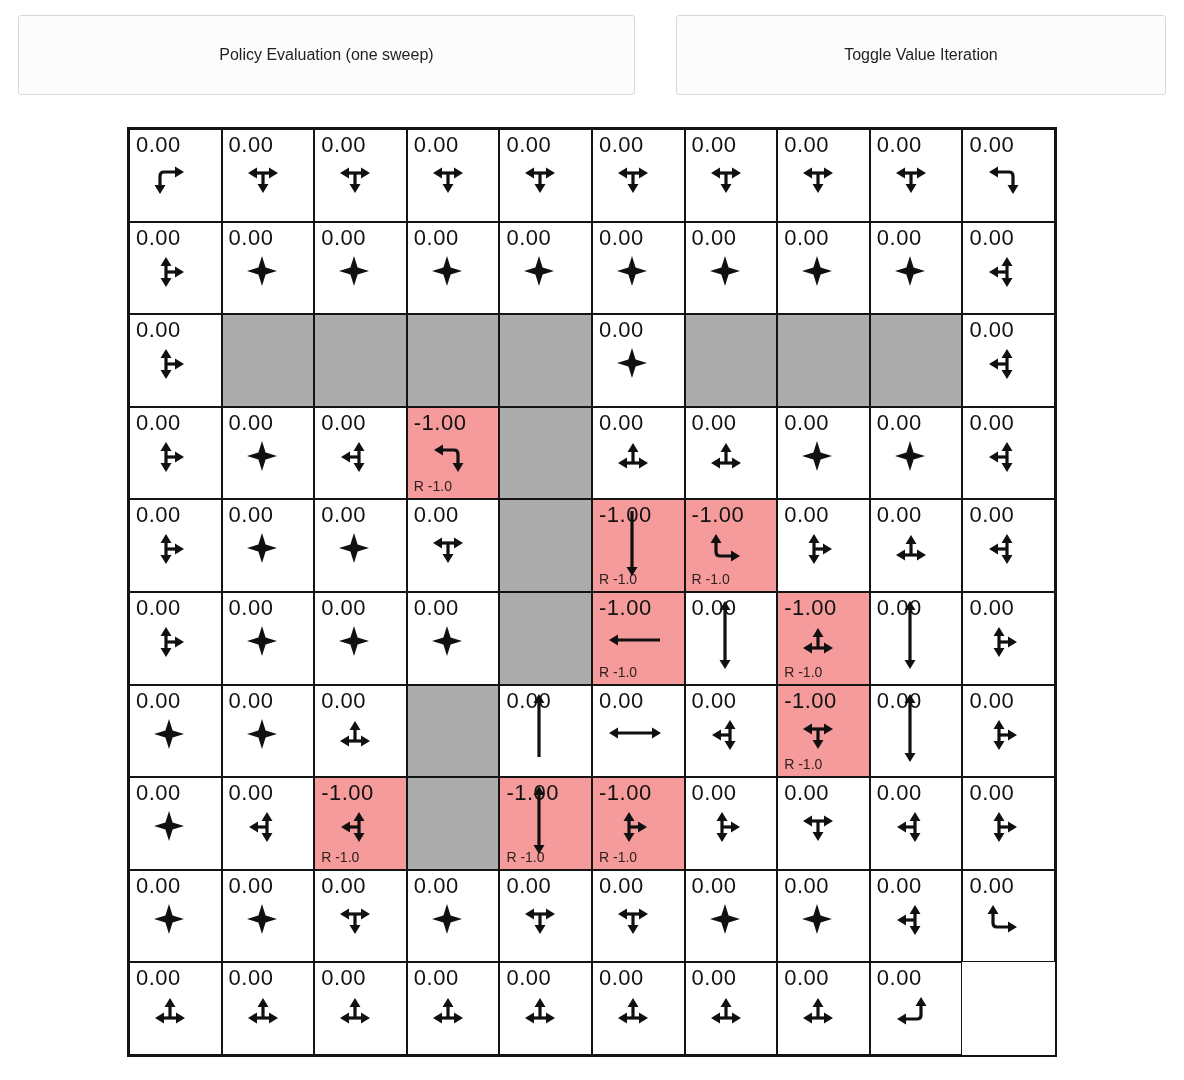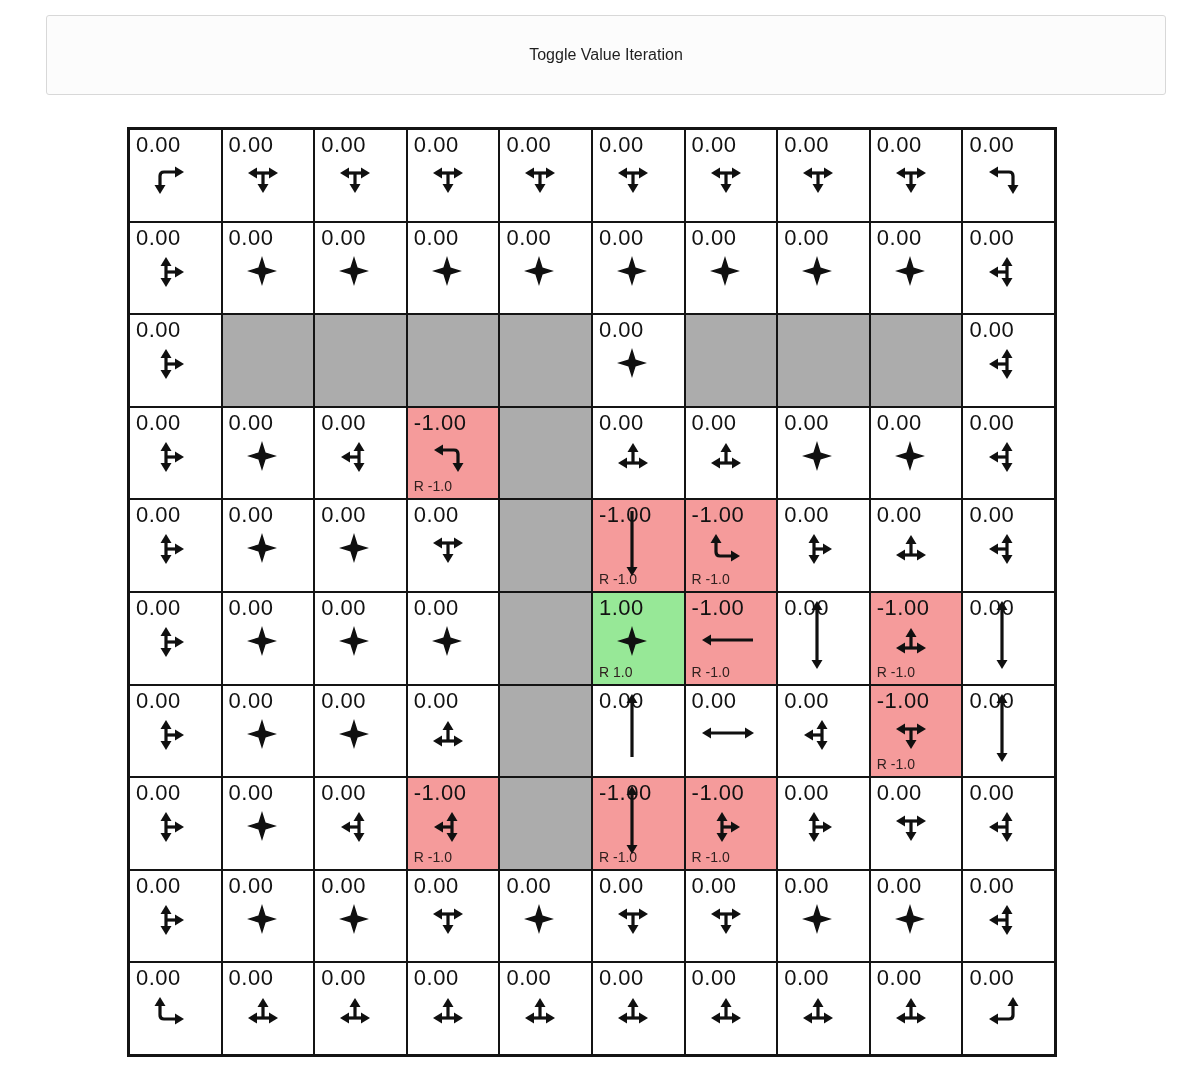--- a/index.html
+++ b/index.html
@@ -30,20 +30,21 @@
   .arrow line, .arrow path { stroke:#101010; stroke-width:3.2; fill:none; }
   .arrow polygon { fill:#101010; stroke:none; }
   .ar-c { left:21px; top:30px; }   
   .ar-v { left:29px; top:5px; }    
   .ar-h { left:13px; top:37px; }   
 </style>
 </head>
 <body>
 
 <div class="toolbar">
+  <button class="tb-btn tb-b0">Policy Evaluation (one sweep)</button>
   <button class="tb-btn tb-b2">Toggle Value Iteration</button>
 </div>
 
 <div class="gridwrap" id="grid">
     <div class="cell" style="background: rgb(255, 255, 255);">
       <span class="val">0.00</span>
       <span class="arrow ar-c">
         <svg width="38" height="38" viewBox="0 0 38 38">
           <path d="M 9 26 L 9 16 Q 9 12 13 12 L 25 12"></path>
           <polygon points="9,34 3.5,25 14.5,25"></polygon>
@@ -508,29 +509,20 @@
     </div>
     <div class="cell" style="background: rgb(255, 255, 255);">
       <span class="val">0.00</span>
       <span class="arrow ar-c">
         <svg width="36" height="36" viewBox="0 0 36 36">
           <polygon points="18,3 21.6,14.4 33,18 21.6,21.6 18,33 14.4,21.6 3,18 14.4,14.4"></polygon>
         </svg>
       </span>
     </div>
     <div class="cell" style="background: rgb(172, 172, 172);"></div>
-    <div class="cell" style="background: rgb(151, 232, 151);">
-      <span class="val">1.00</span>
-      <span class="arrow ar-c">
-        <svg width="36" height="36" viewBox="0 0 36 36">
-          <polygon points="18,3 21.6,14.4 33,18 21.6,21.6 18,33 14.4,21.6 3,18 14.4,14.4"></polygon>
-        </svg>
-      </span>
-      <span class="rew">R 1.0</span>
-    </div>
     <div class="cell" style="background: rgb(245, 155, 155);">
       <span class="val">-1.00</span>
       <span class="arrow ar-h">
         <svg width="58" height="20" viewBox="0 0 58 20">
           <line x1="12" y1="10" x2="54" y2="10"></line>
           <polygon points="3,10 12,4.5 12,15.5"></polygon>
         </svg>
       </span>
       <span class="rew">R -1.0</span>
     </div>

